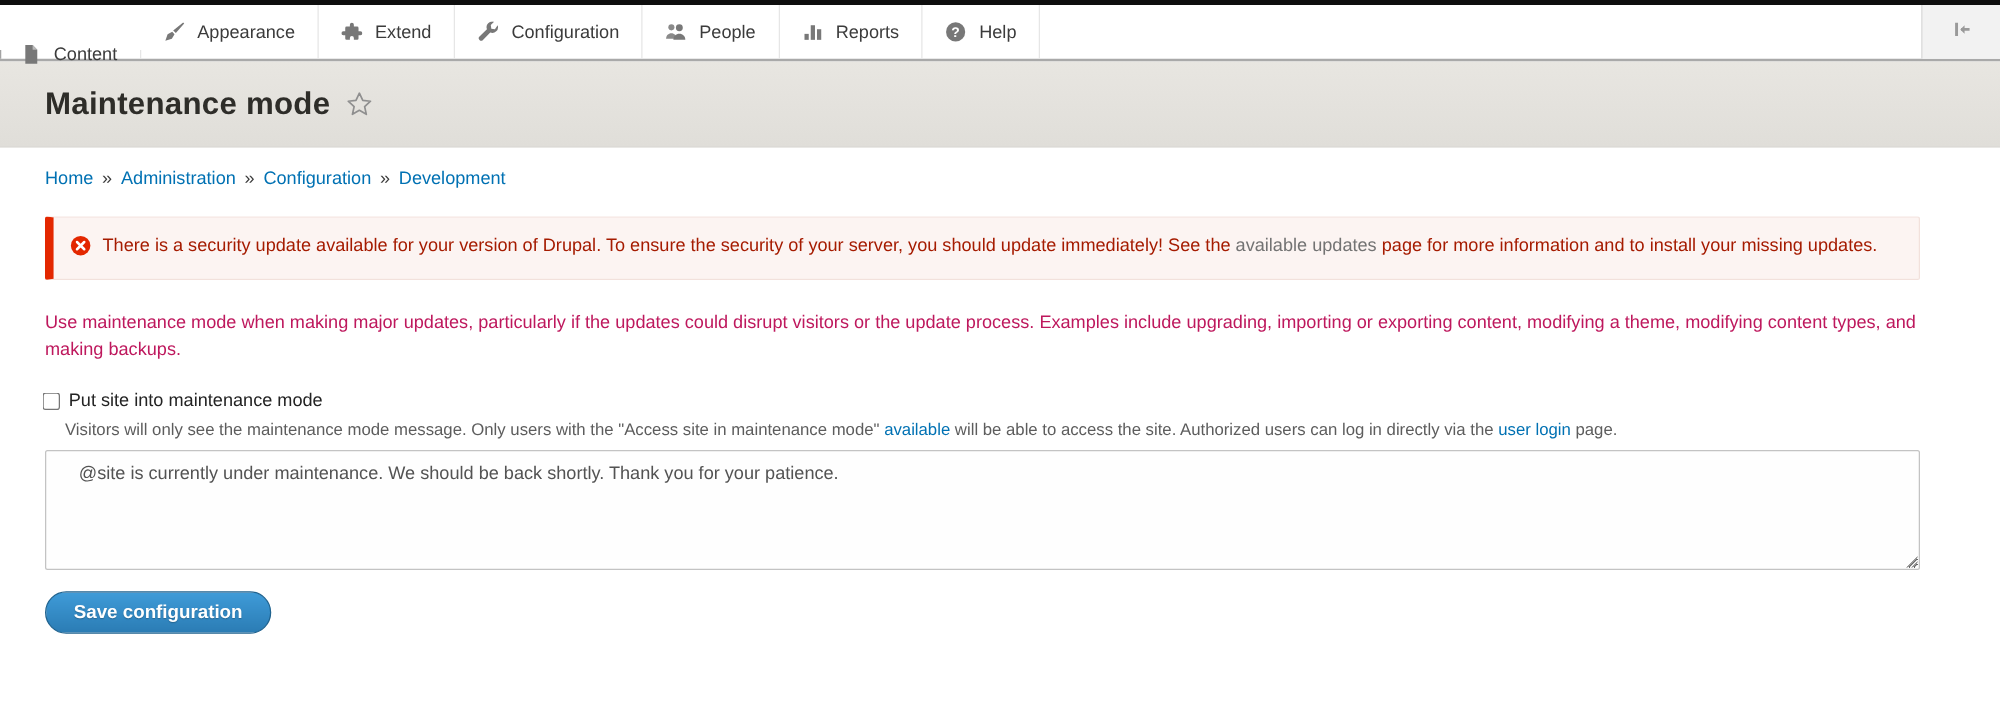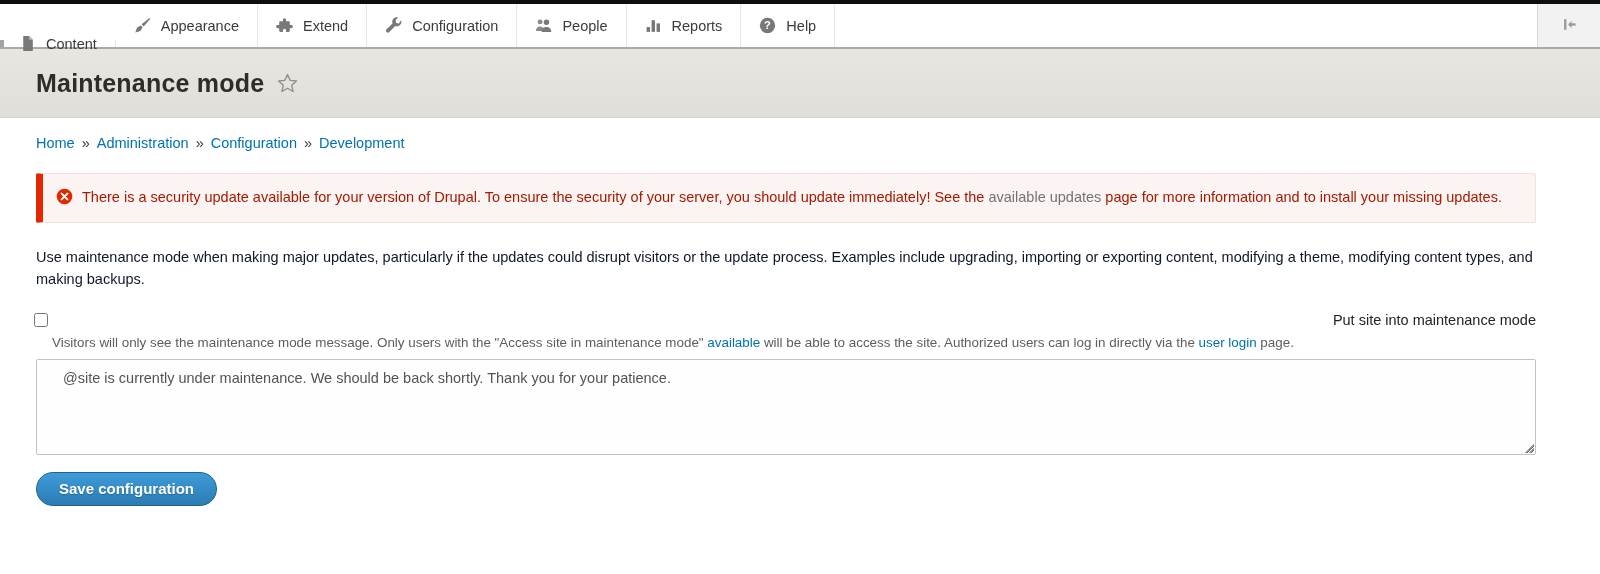--- a/index.html
+++ b/index.html
@@ -25,21 +25,21 @@
     display: flex;
     align-items: center;
     gap: 10px;
     padding: 0 18px;
     border-right: 1px solid #e6e6e6;
     cursor: pointer;
     color: #3b3b3b;
     font-size: 14.5px;
     white-space: nowrap;
   }
-  .toolbar-tab:first-child { border-left: 4px solid #a3a3a3; padding-left: 15px; margin-top: 36px; }
+  .toolbar-tab:first-child { border-left: 1px solid #a3a3a3; padding-left: 15px; margin-top: 36px; }
   .toolbar-tab .tb-icon { width: 17px; height: 17px; flex: 0 0 auto; display: block; }
   .toolbar-spacer { flex: 1; }
   .toolbar-toggle {
     width: 63px;
     background: #f2f2f2;
     border-left: 1px solid #d9d9d9;
     display: flex;
     align-items: center;
     justify-content: center;
     cursor: pointer;
@@ -86,29 +86,28 @@
   .error-text {
     color: #a51b00;
     line-height: 22px;
     font-size: 14.5px;
   }
   .error-text a { color: #737373; text-decoration: none; cursor: pointer; }
 
   .intro-text {
     margin: 23px 64px 0 36px;
     line-height: 22px;
-    color: #0f172a;
+    color: #be185d;
   }
 
   .checkbox-row {
     margin: 22px 64px 0 34px;
     display: flex;
     align-items: center;
     gap: 7px;
-    justify-content: space-between;
   }
   .checkbox-row input[type="checkbox"] {
     width: 14px; height: 14px;
     accent-color: #ffffff;
     cursor: pointer;
   }
   .checkbox-desc {
     margin: 5px 64px 0 52px;
     font-size: 13.4px;
     color: #5d5d5d;

